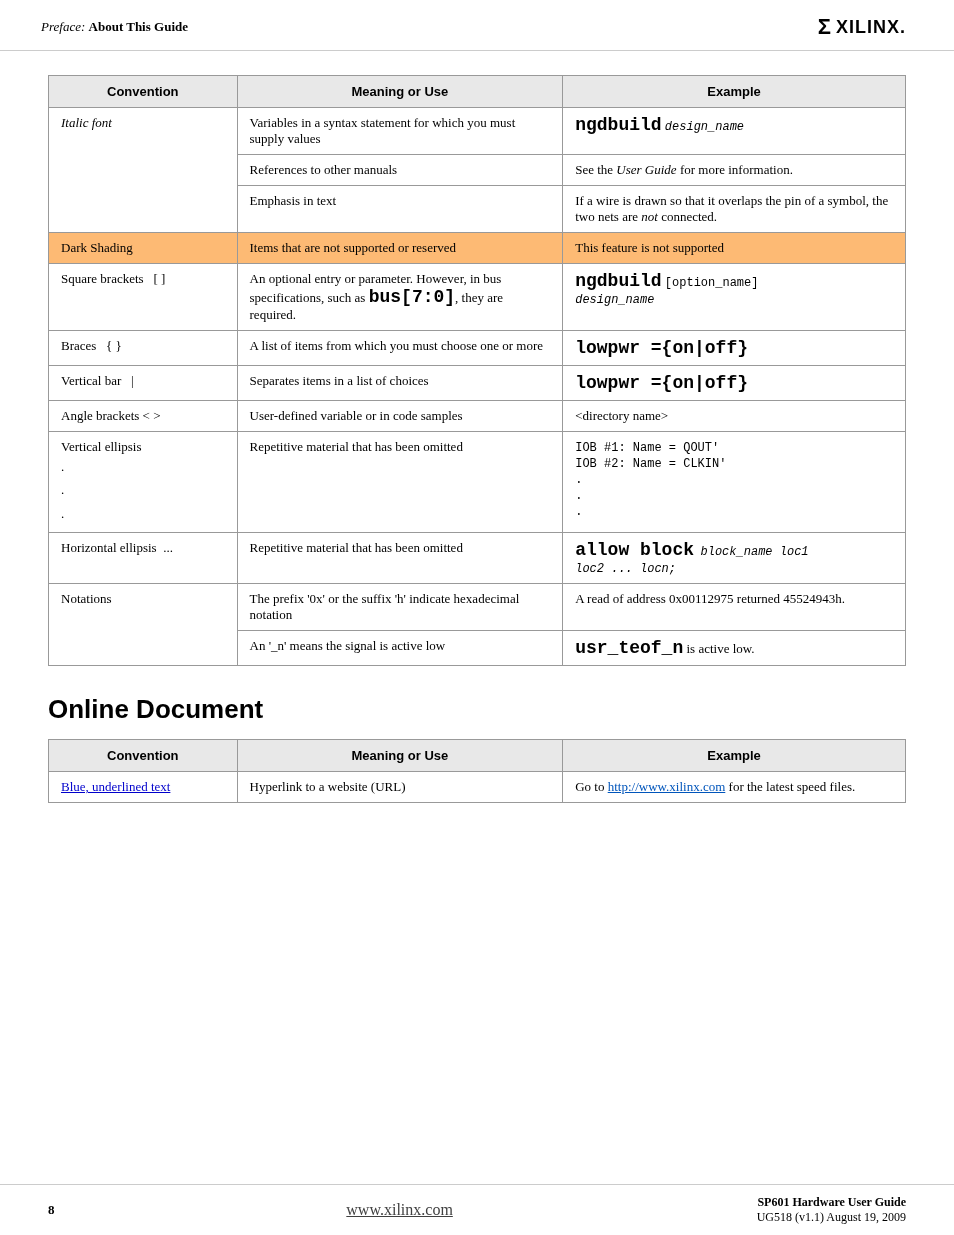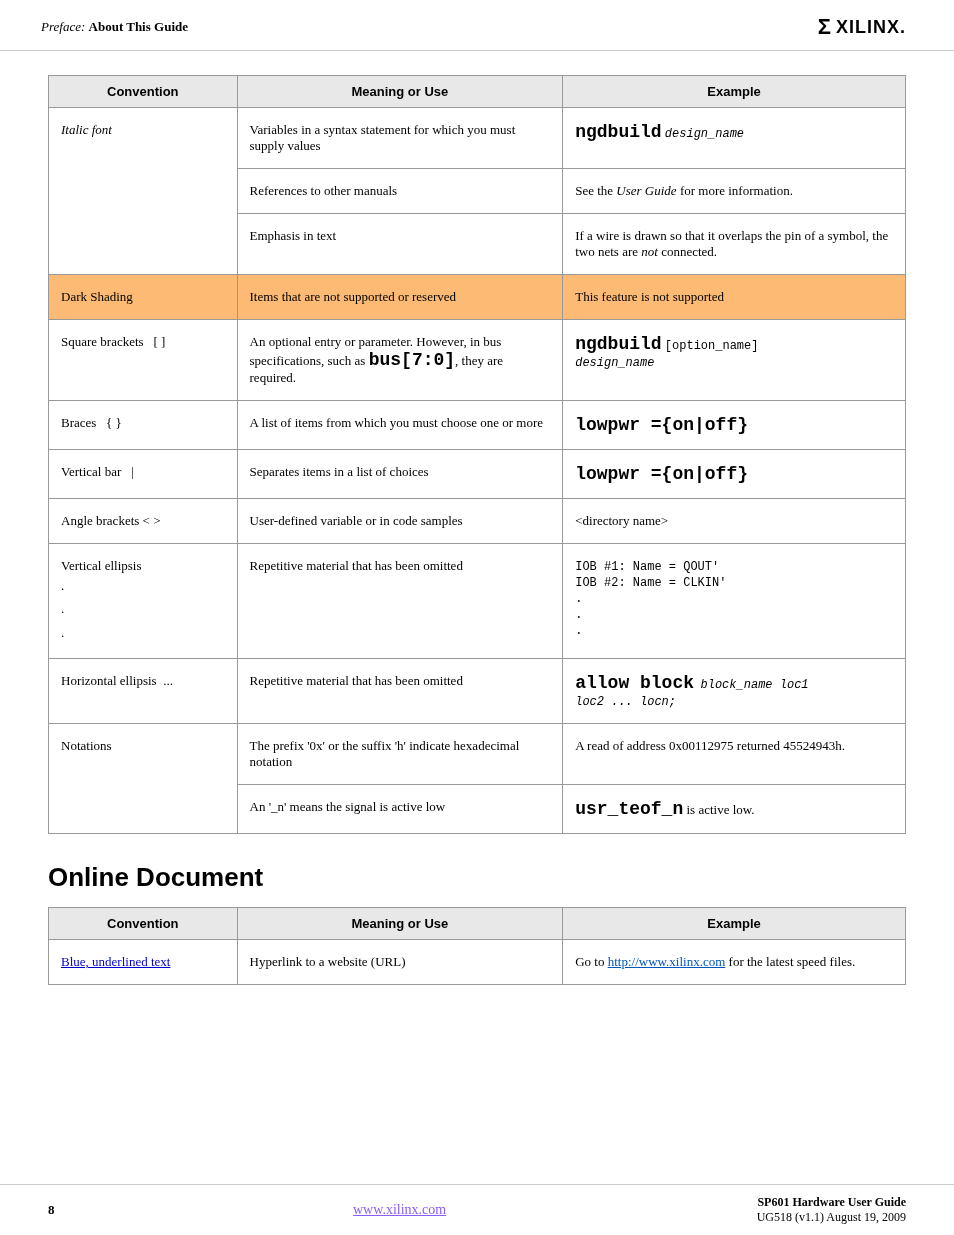--- a/index.html
+++ b/index.html
@@ -59,21 +59,21 @@
     th {
       background-color: #e8e8e8;
       font-weight: bold;
       padding: 8px 12px;
       border: 1px solid #999;
       text-align: center;
       font-family: Arial, sans-serif;
       font-size: 13px;
     }
     td {
-      padding: 14px 12px;
+      padding: 7px 12px;
       border: 1px solid #999;
       vertical-align: top;
     }
     .col-convention { width: 22%; }
     .col-meaning { width: 38%; }
     .col-example { width: 40%; }
 
     
     .dark-shading td {
       background-color: #fdba74;
@@ -142,23 +142,23 @@
       align-items: center;
       padding: 10px 48px;
       border-top: 1px solid #ccc;
       font-size: 12px;
     }
     .footer-page {
       font-weight: bold;
       font-size: 13px;
     }
     .footer-center {
-      color: #8b5cf6;
+      color: #404040;
       text-decoration: underline;
-      font-size: 14px;
+      font-size: 16px;
     }
     .footer-right {
       text-align: right;
       font-size: 12px;
       margin-left: 12px;
     }
     .footer-right .doc-title {
       font-weight: bold;
     }
 

